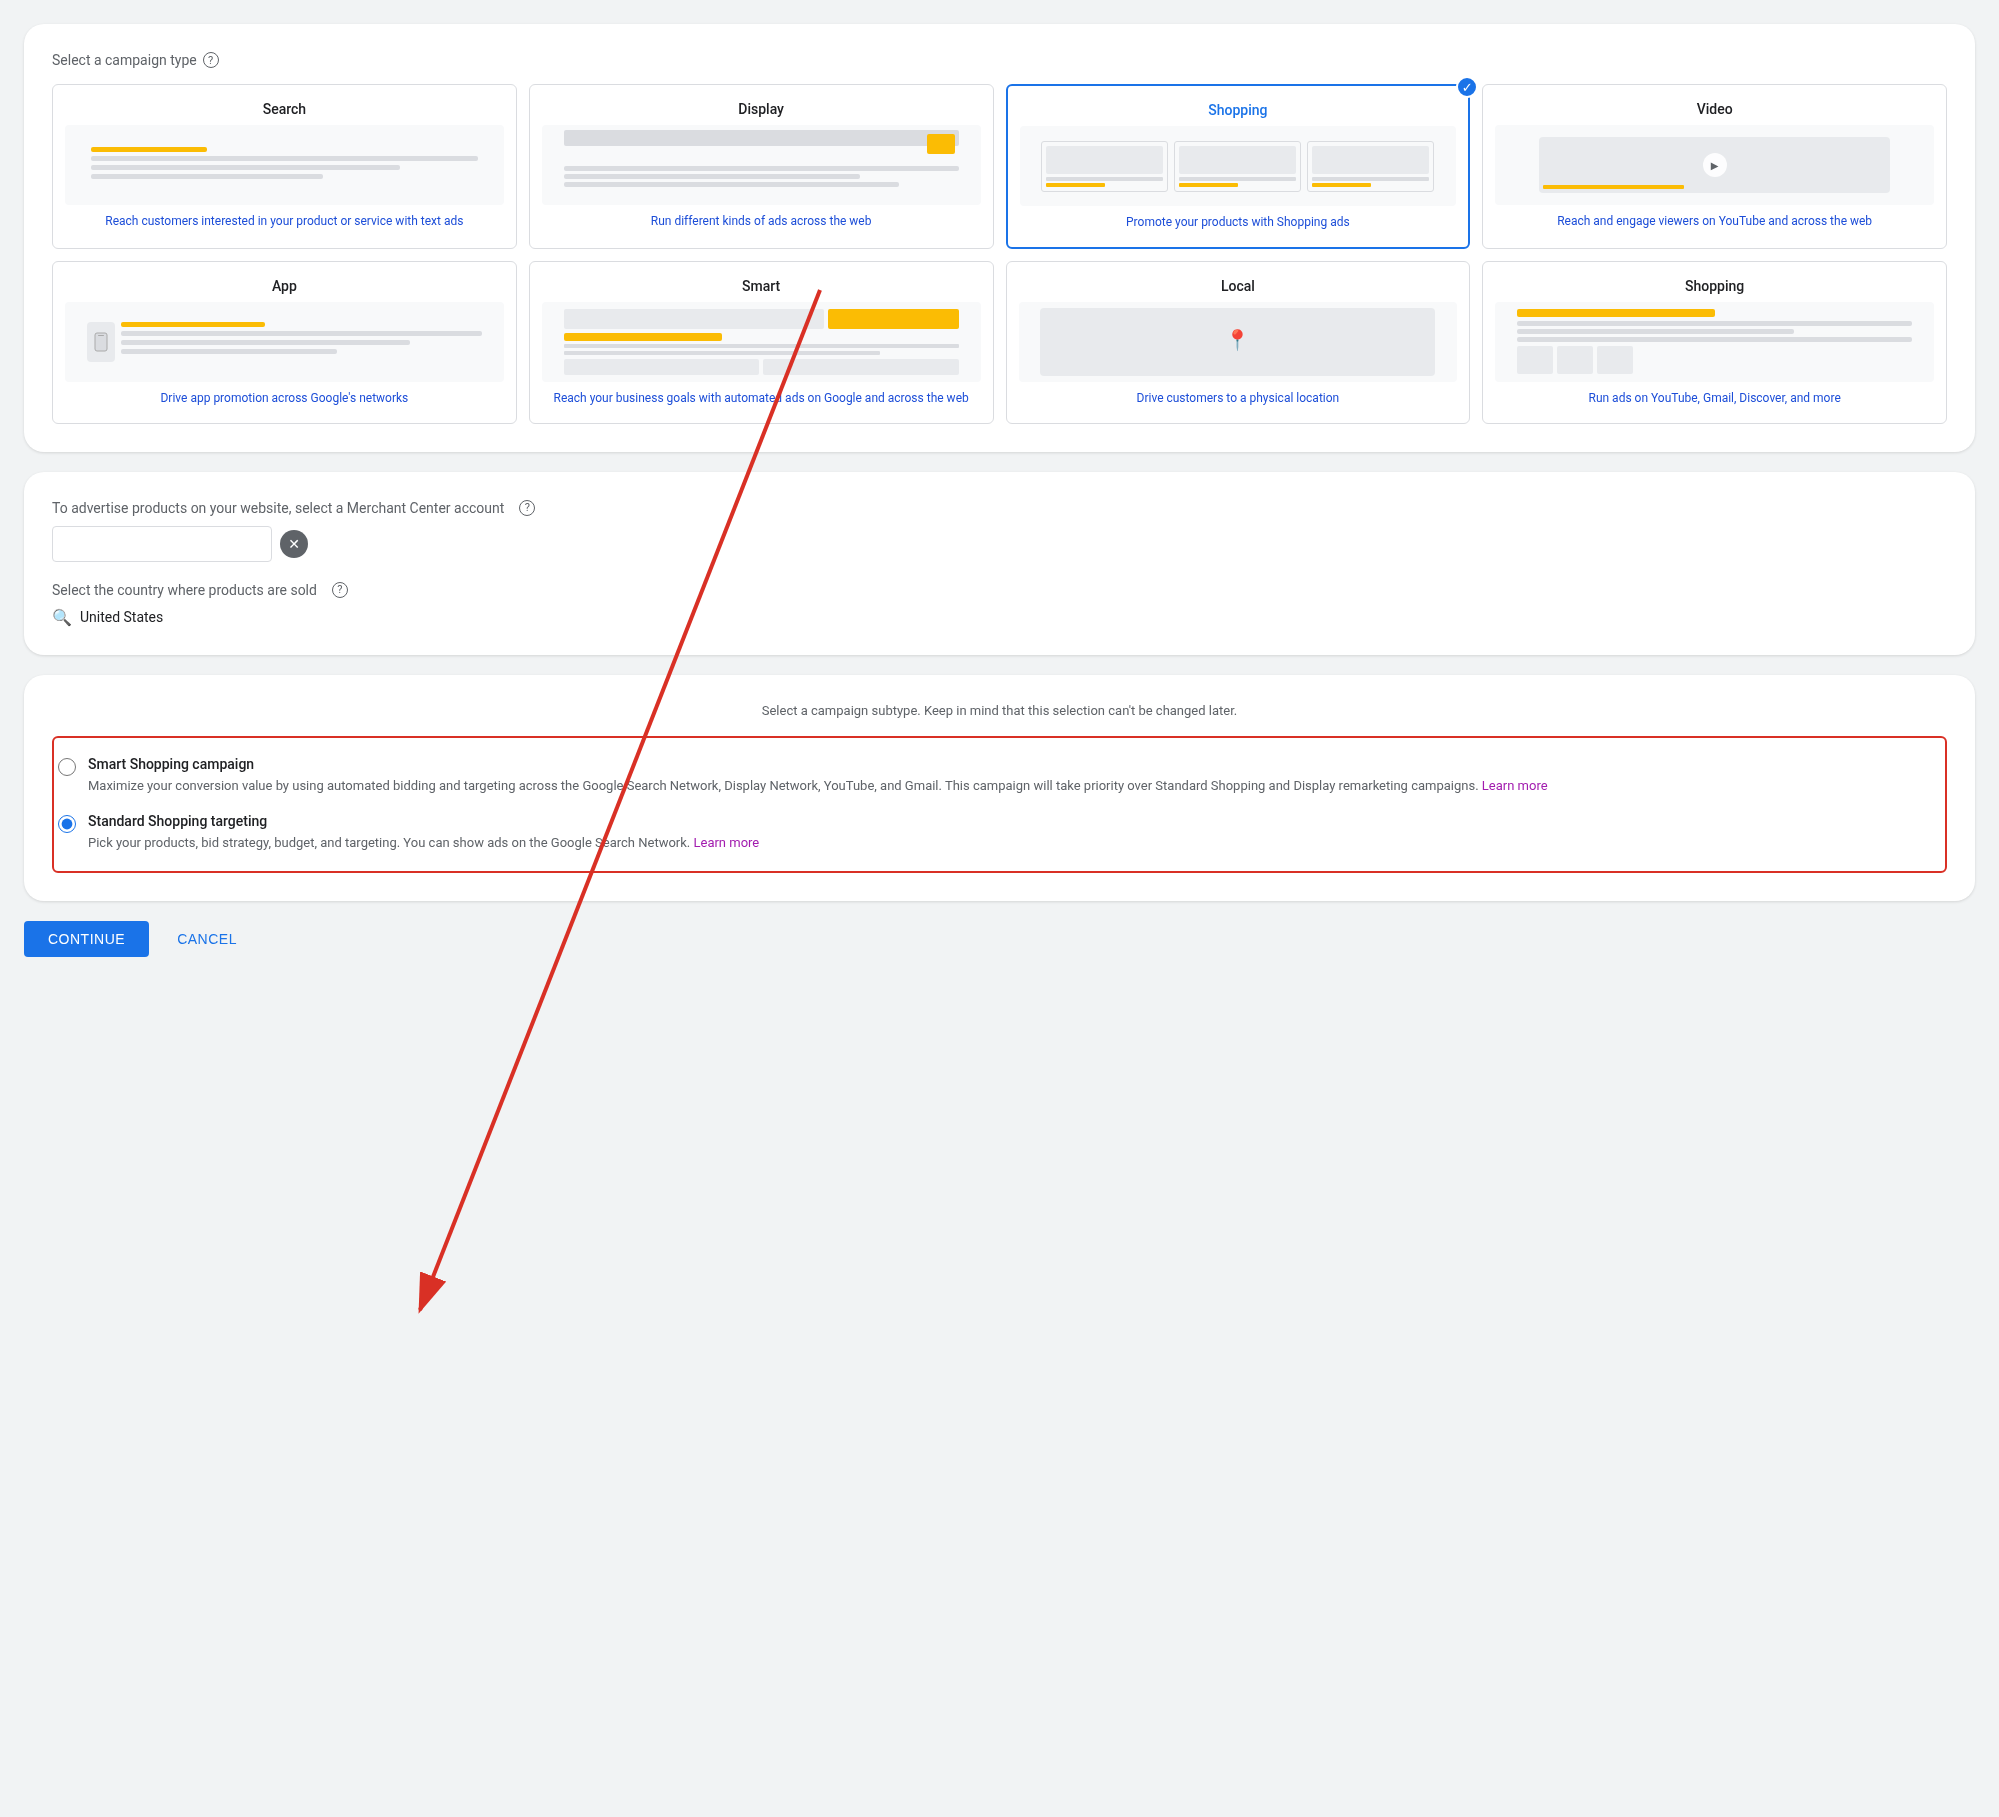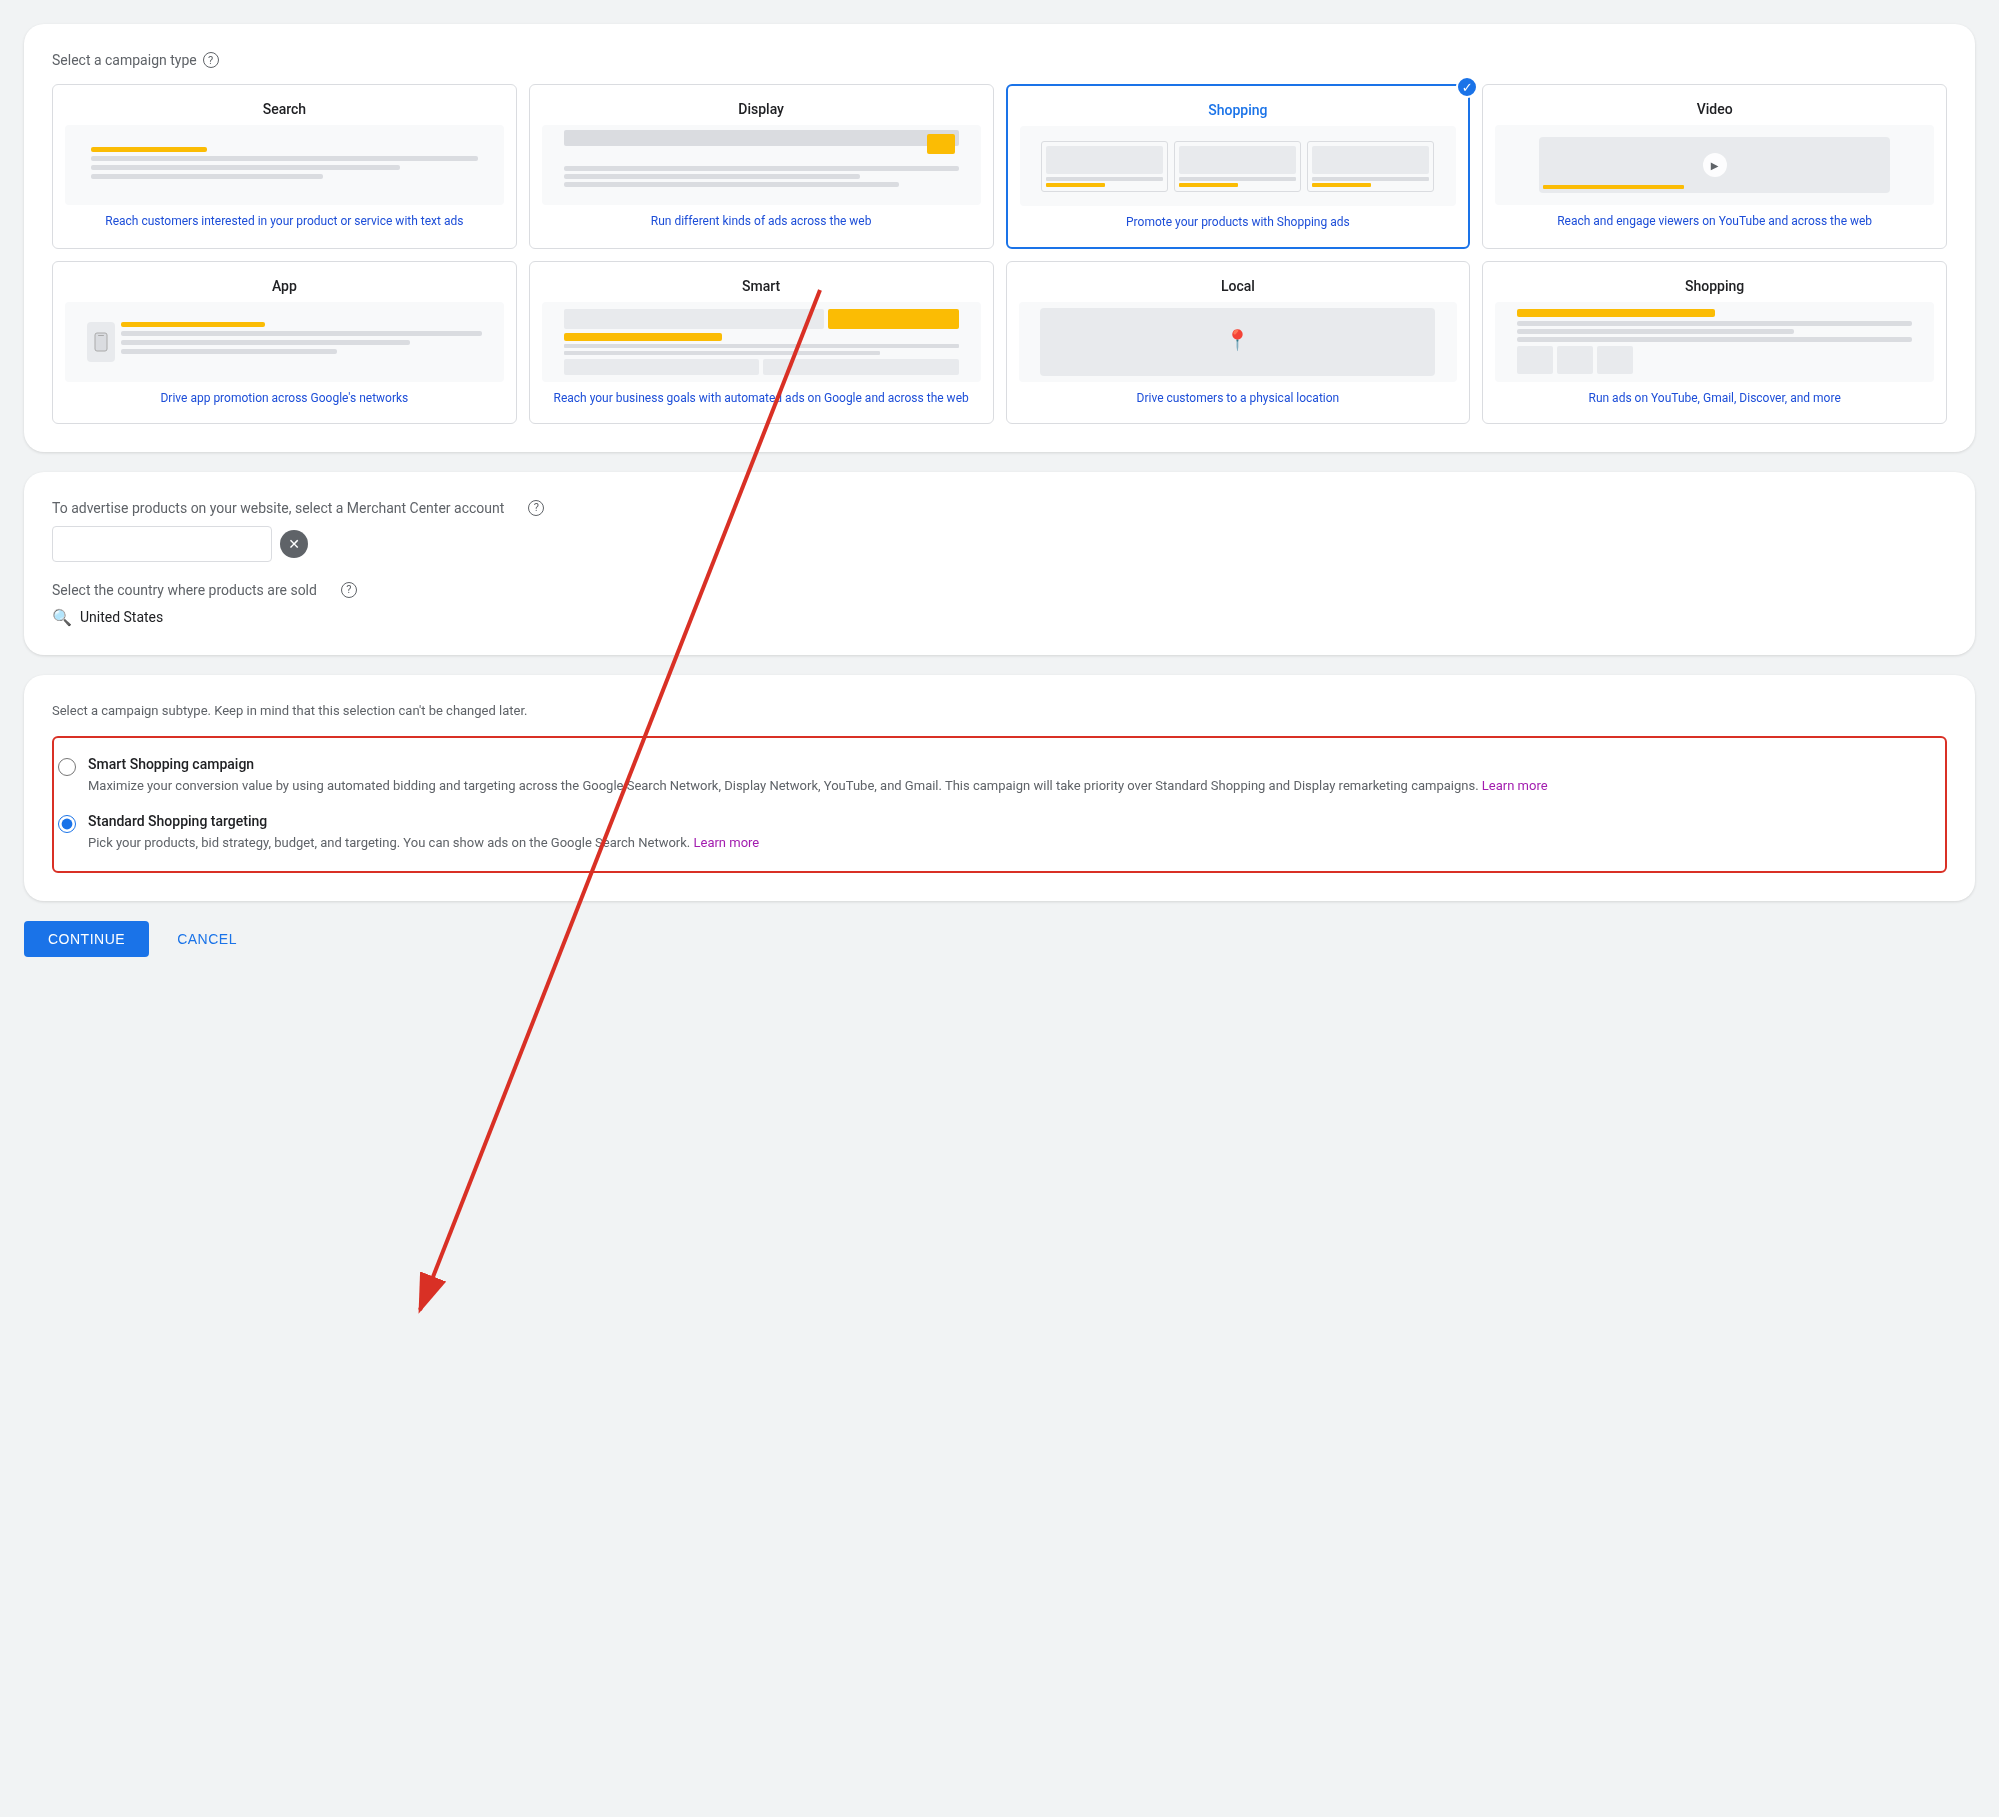--- a/index.html
+++ b/index.html
@@ -307,21 +307,21 @@
     .preview-discovery .short { width: 70%; }
     .preview-discovery .long { width: 100%; }
 
     
     .form-label {
       font-size: 14px;
       color: #5f6368;
       margin-bottom: 10px;
       display: flex;
       align-items: center;
-      gap: 24px;
+      gap: 15px;
     }
     .input-row {
       display: flex;
       align-items: center;
       gap: 8px;
       margin-bottom: 20px;
     }
     .text-input {
       border: 1.5px solid #dadce0;
       border-radius: 4px;
@@ -354,20 +354,21 @@
     .search-icon-sm {
       color: #5f6368;
       font-size: 16px;
     }
 
     
     .subtype-notice {
       font-size: 13px;
       color: #5f6368;
       margin-bottom: 18px;
+      text-align: center;
     }
     .subtype-box {
       border: 2px solid #d93025;
       border-radius: 6px;
       padding: 18px 4px;
     }
     .radio-option {
       display: flex;
       align-items: flex-start;
       gap: 12px;

